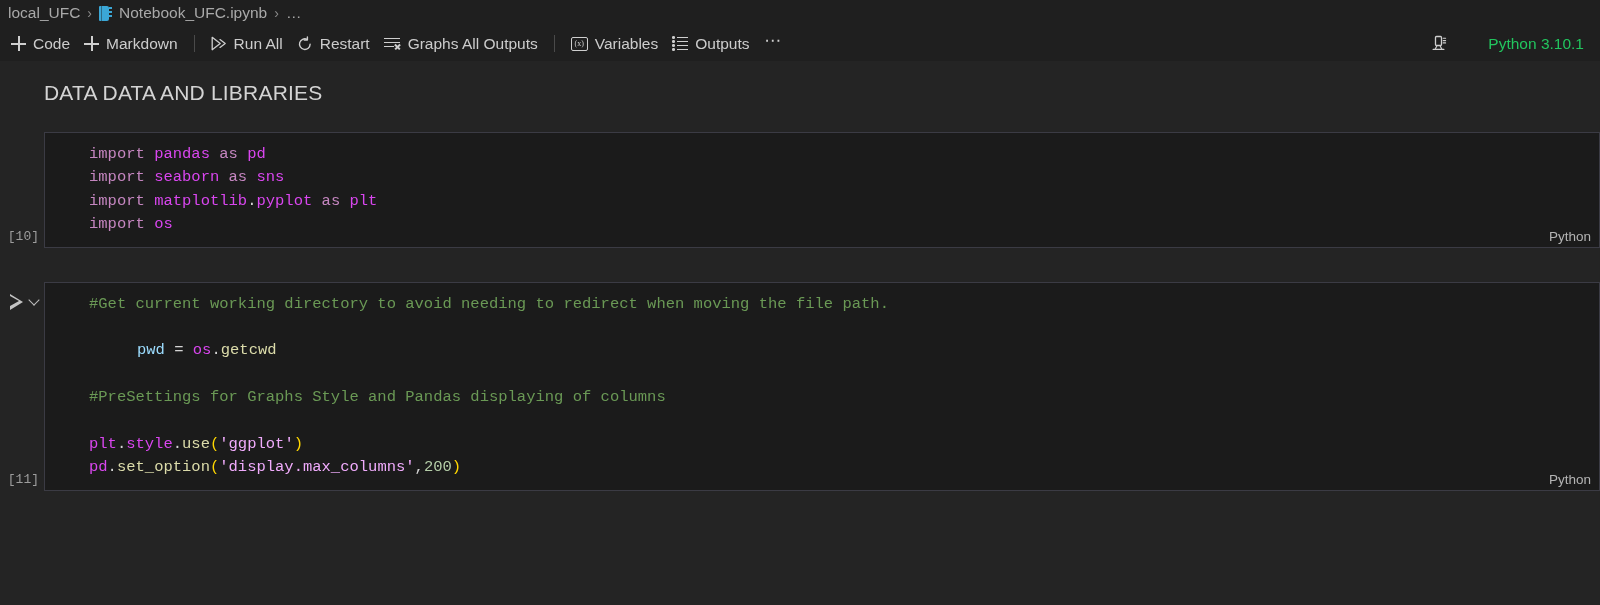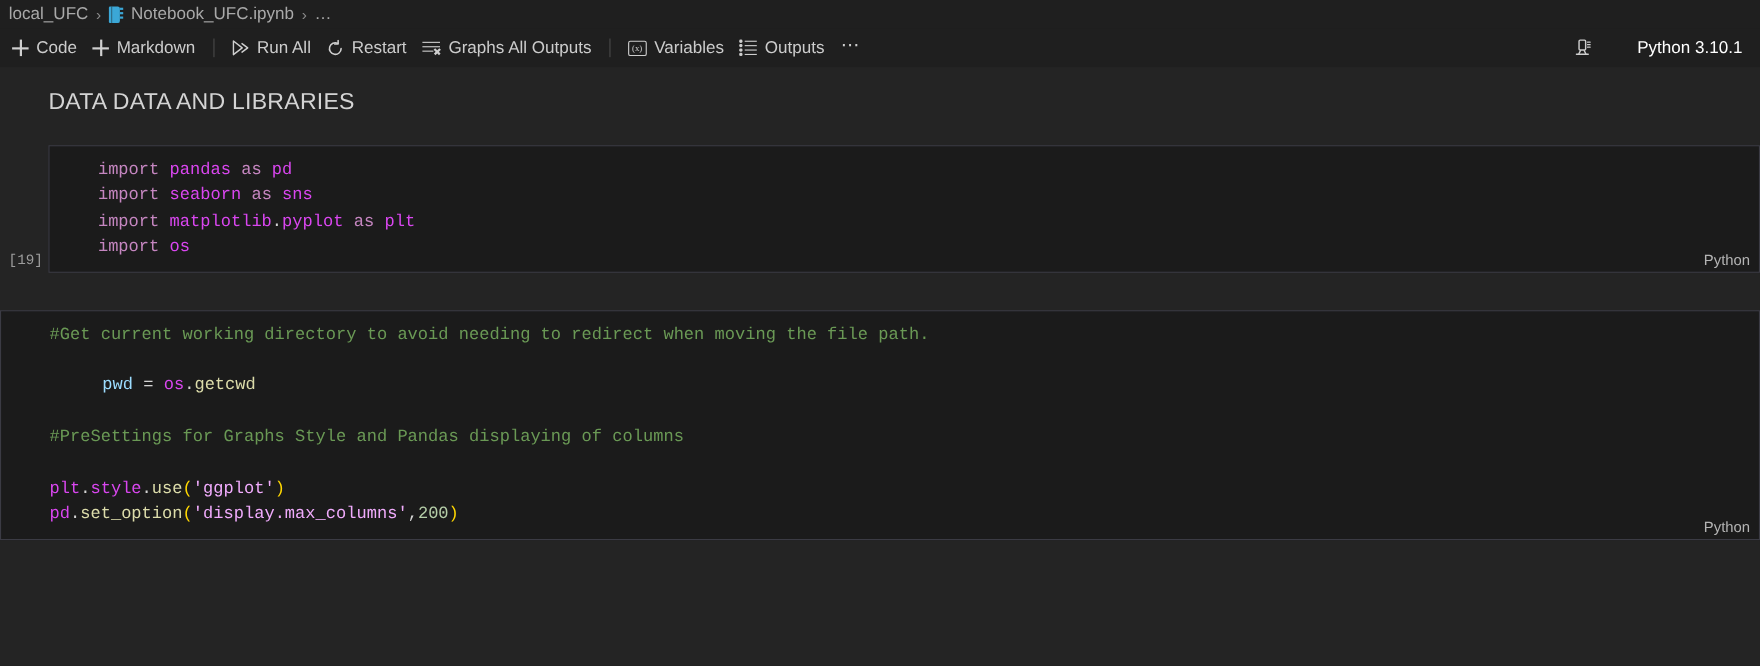--- a/index.html
+++ b/index.html
@@ -170,21 +170,21 @@
   }
 
   
   .kernel {
     display: flex; align-items: center; gap: 8px;
     padding: 3px 6px;
     border-radius: 4px;
     cursor: pointer;
     white-space: nowrap;
   }
-  .kernel-label { font-size: 15.5px; color: #ffffff; margin-left: 32px; }
+  .kernel-label { font-size: 15.5px; color: #22c55e; margin-left: 32px; }
 
   
   .notebook {
     background: #242424;
     height: calc(605px - 61px);
     position: relative;
     overflow: hidden;
   }
 
   .md-cell {
@@ -401,30 +401,37 @@
 <div class="notebook">
 
   <div class="md-cell">
     <div class="md-h">DATA DATA AND LIBRARIES</div>
   </div>
 
   <div style="height:27px"></div>
 
   <div class="cell-row cell-1">
     <div class="gutter">
-      <span class="exec-count">[19]</span>
+      <span class="exec-count">[10]</span>
     </div>
     <div class="cell-box">
       <div class="code" id="code-1"><div><span class="t-kw">import </span><span class="t-mod">pandas </span><span class="t-kw">as </span><span class="t-mod">pd</span></div><div><span class="t-kw">import </span><span class="t-mod">seaborn </span><span class="t-kw">as </span><span class="t-mod">sns</span></div><div><span class="t-kw">import </span><span class="t-mod">matplotlib</span><span class="t-dot">.</span><span class="t-mod">pyplot </span><span class="t-kw">as </span><span class="t-mod">plt</span></div><div><span class="t-kw">import </span><span class="t-mod">os</span></div></div>
       <span class="lang-badge">Python</span>
     </div>
   </div>
 
   <div class="cell-gap"></div>
 
   <div class="cell-row cell-2">
+    <div class="gutter">
+      <span class="run-btn">
+          <span class="ptri"></span>
+        </span>
+      <span class="collapse-chev"></span>
+      <span class="exec-count">[11]</span>
+    </div>
     <div class="cell-box">
       <div class="code" id="code-2"><div><span class="t-cmt">#Get current working directory to avoid needing to redirect when moving the file path.</span></div><div class="blank">&nbsp;</div><div><span class="t-var">pwd</span><span class="t-op"> = </span><span class="t-mod">os</span><span class="t-dot">.</span><span class="t-fn">getcwd</span></div><div class="blank">&nbsp;</div><div><span class="t-cmt">#PreSettings for Graphs Style and Pandas displaying of columns</span></div><div class="blank">&nbsp;</div><div><span class="t-mod">plt</span><span class="t-dot">.</span><span class="t-mod">style</span><span class="t-dot">.</span><span class="t-fn">use</span><span class="t-par">(</span><span class="t-str">'ggplot'</span><span class="t-par">)</span></div><div><span class="t-mod">pd</span><span class="t-dot">.</span><span class="t-fn">set_option</span><span class="t-par">(</span><span class="t-str">'display.max_columns'</span><span class="t-op">,</span><span class="t-num">200</span><span class="t-par">)</span></div></div>
       <span class="lang-badge">Python</span>
     </div>
   </div>
 
 </div>
 
 </body></html>

